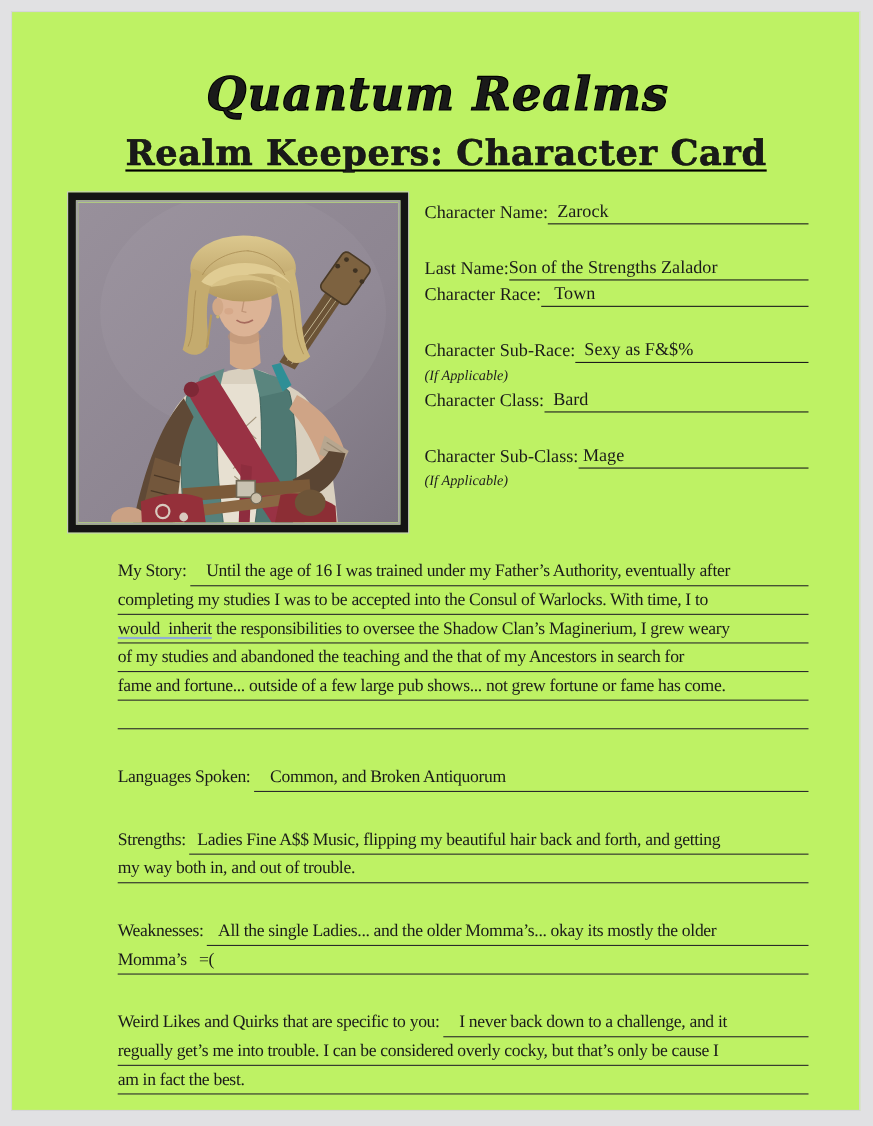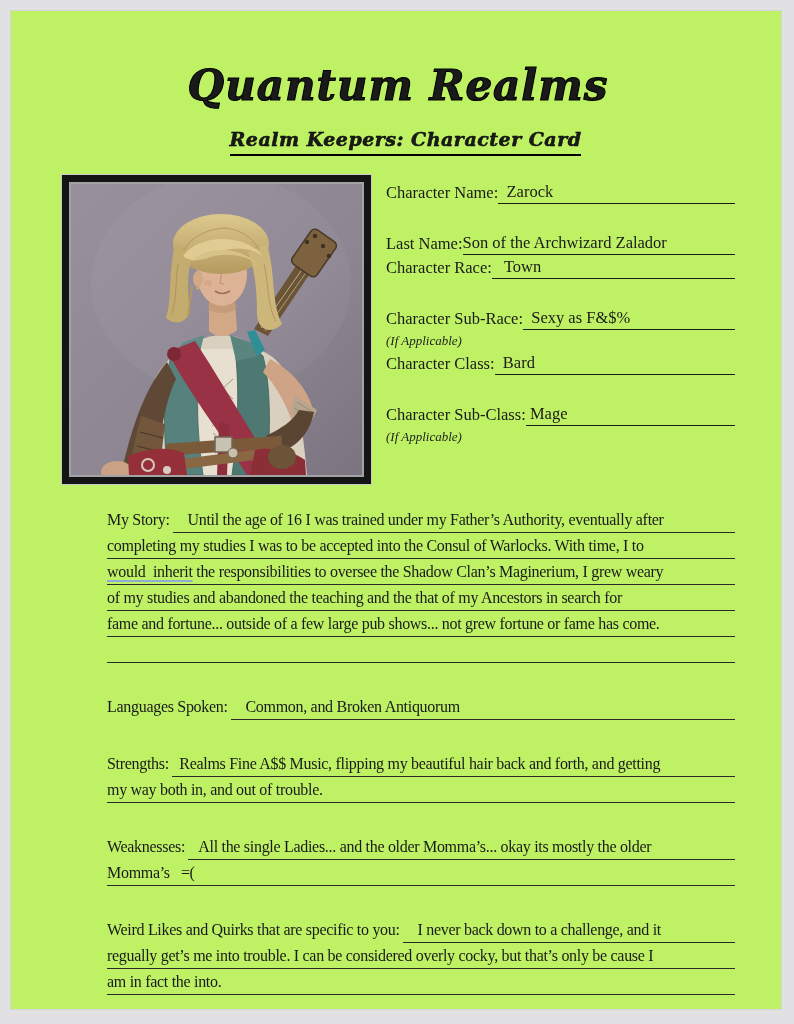--- a/index.html
+++ b/index.html
@@ -23,22 +23,22 @@
     font-family:"DejaVu Serif","Liberation Serif",serif;
     font-style:italic; font-weight:bold;
     font-size:42px; line-height:46px;
     letter-spacing:1px;
     -webkit-text-stroke:1.1px #000;
   }
   .doc-subtitle-wrap { text-align:center; margin-top:16px; }
   .doc-subtitle {
     display:inline-block;
     font-family:"DejaVu Serif","Liberation Serif",serif;
-    font-style:italic; font-weight:bold;
-    font-size:19px; line-height:28px;
+    font-weight:bold;
+    font-size:32px; line-height:28px;
     letter-spacing:0.5px;
     -webkit-text-stroke:0.5px #000;
     border-bottom:2.5px solid #000;
     padding-bottom:1px;
     margin-left:15px;
   }
   
   .char-row { display:flex; margin-top:18px; }
   .pf-outer { border:1px solid #c9c9c9; width:311px; height:311px; flex:none; }
   .pf-black { border:7px solid #141414; width:100%; height:100%; }
@@ -194,21 +194,21 @@
       </div>
     </div>
 
     <div class="fields" id="fields-col">
         <div class="field-row">
           <span class="f-label">Character Name:</span>
           <span class="f-value">  Zarock</span>
         </div>
         <div class="field-row gap">
           <span class="f-label">Last Name: </span>
-          <span class="f-value">Son of the Archwizard Zalador</span>
+          <span class="f-value">Son of the Strengths Zalador</span>
         </div>
         <div class="field-row">
           <span class="f-label">Character Race:</span>
           <span class="f-value">   Town</span>
         </div>
         <div class="field-row gap">
           <span class="f-label">Character Sub-Race:</span>
           <span class="f-value">  Sexy as F&amp;$%</span>
         </div>
         <div class="f-note">(If Applicable)</div>
@@ -238,34 +238,34 @@
       </div>
       <div class="section">
         <div class="first-line">
           <span class="sec-label">Languages Spoken:</span>
           <span class="line seg-holder"><span class="seg">    Common, and Broken Antiquorum</span></span>
         </div>
       </div>
       <div class="section">
         <div class="first-line">
           <span class="sec-label">Strengths:</span>
-          <span class="line seg-holder"><span class="seg">  Realms Fine A$$ Music, flipping my beautiful hair back and forth, and getting</span></span>
+          <span class="line seg-holder"><span class="seg">  Ladies Fine A$$ Music, flipping my beautiful hair back and forth, and getting</span></span>
         </div>
         <div class="line"><span class="seg">my way both in, and out of trouble.</span></div>
       </div>
       <div class="section">
         <div class="first-line">
           <span class="sec-label">Weaknesses:</span>
           <span class="line seg-holder"><span class="seg">   All the single Ladies... and the older Momma’s... okay its mostly the older</span></span>
         </div>
         <div class="line"><span class="seg">Momma’s   =(</span></div>
       </div>
       <div class="section">
         <div class="first-line">
           <span class="sec-label">Weird Likes and Quirks that are specific to you:</span>
           <span class="line seg-holder"><span class="seg">    I never back down to a challenge, and it</span></span>
         </div>
         <div class="line"><span class="seg">regually get’s me into trouble. I can be considered overly cocky, but that’s only be cause I</span></div>
-        <div class="line"><span class="seg">am in fact the into.</span></div>
+        <div class="line"><span class="seg">am in fact the best.</span></div>
       </div>
     </div>
 
 </div>
 
 </body></html>

